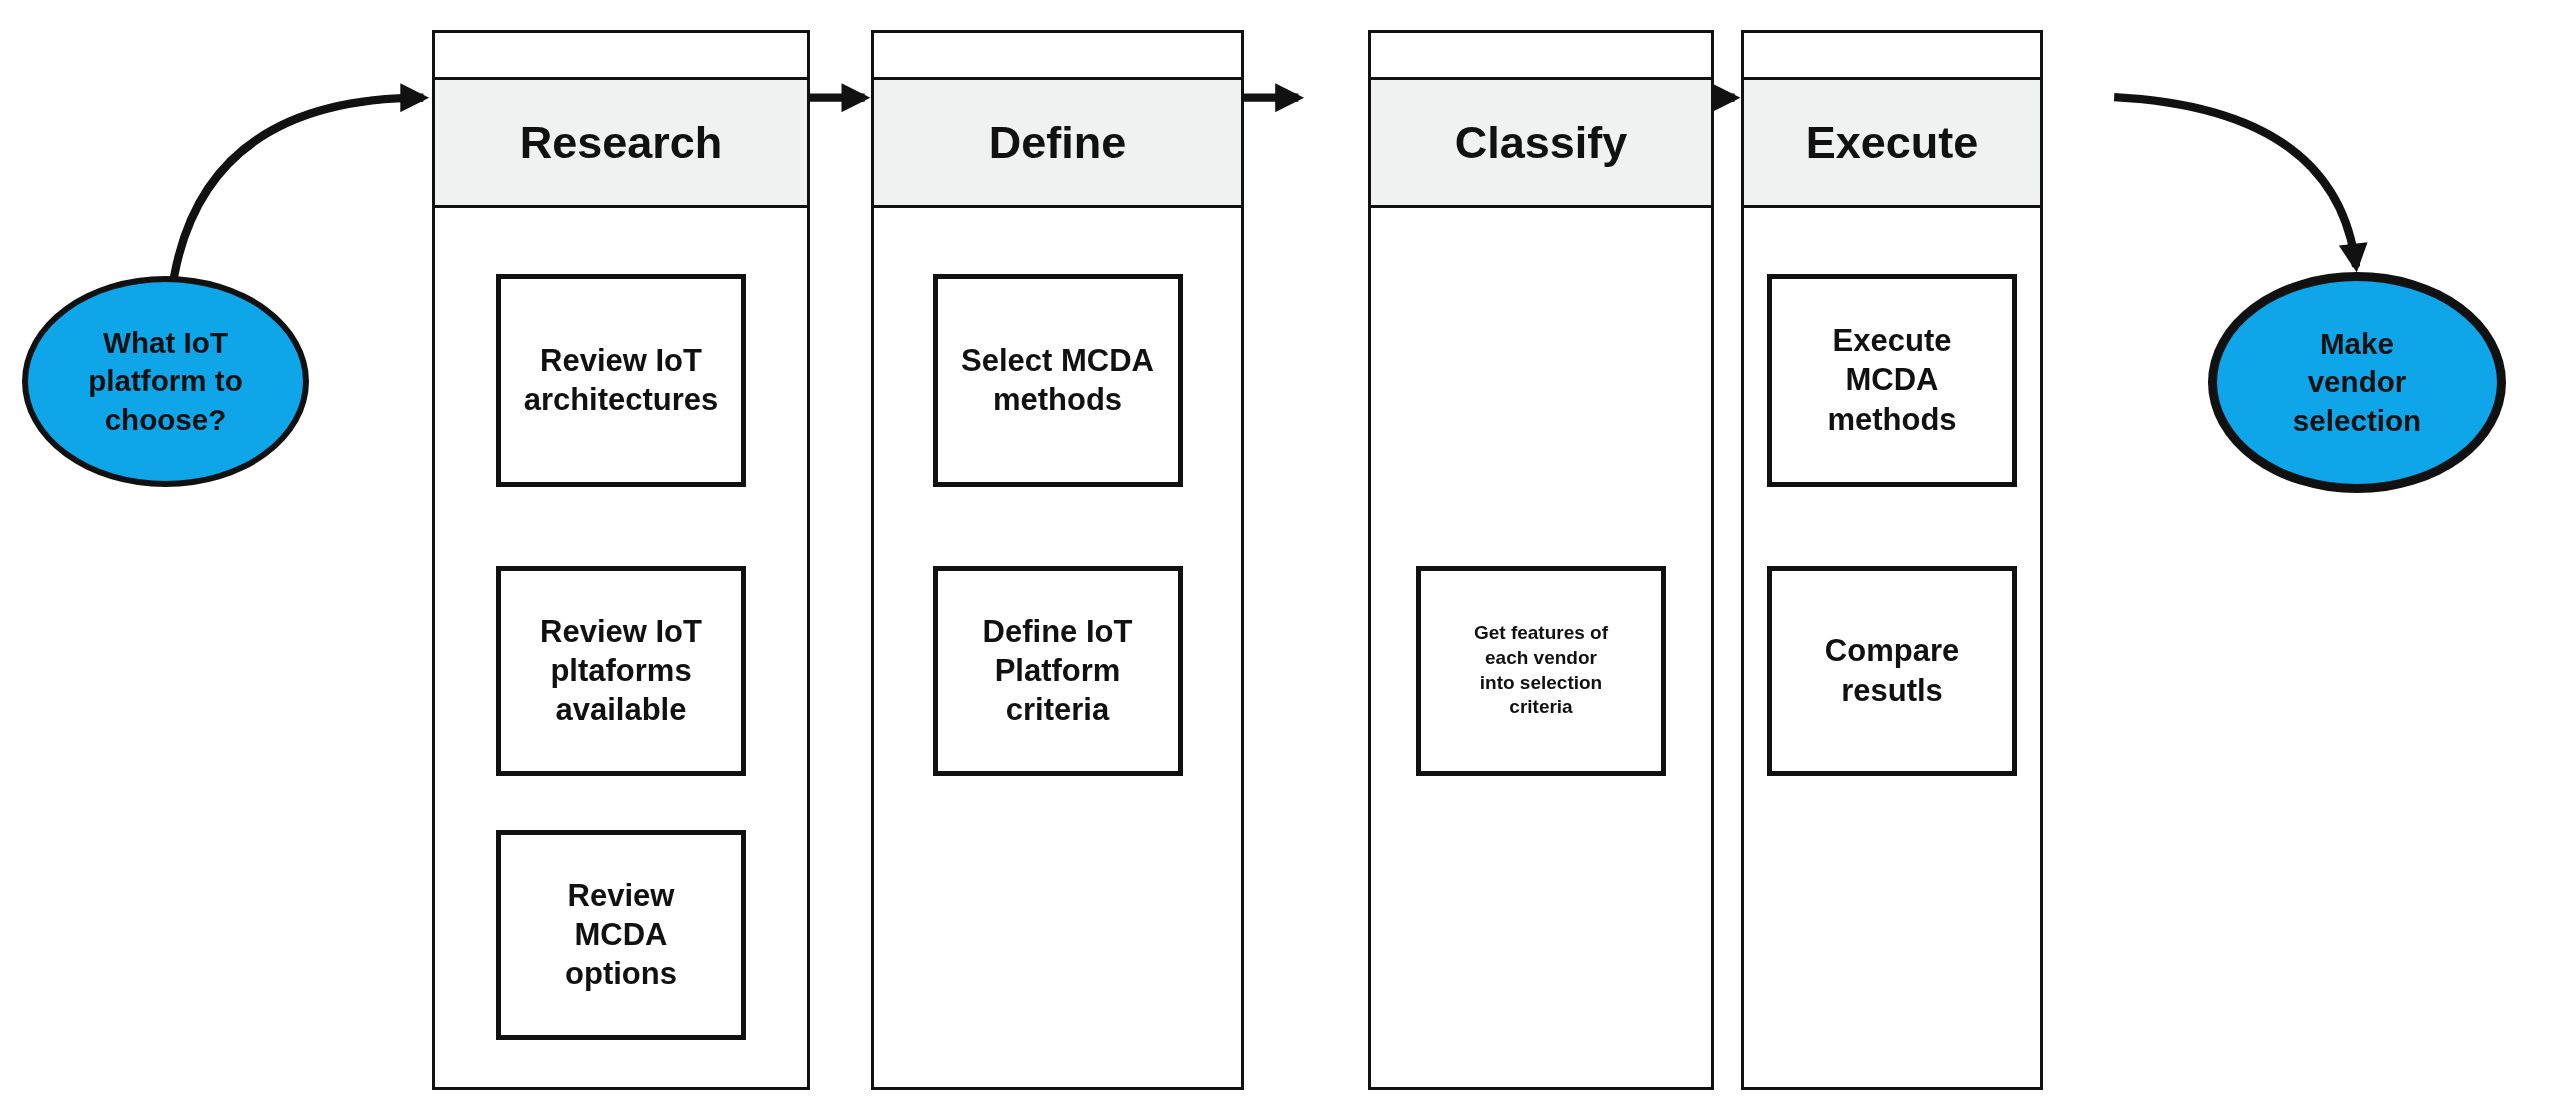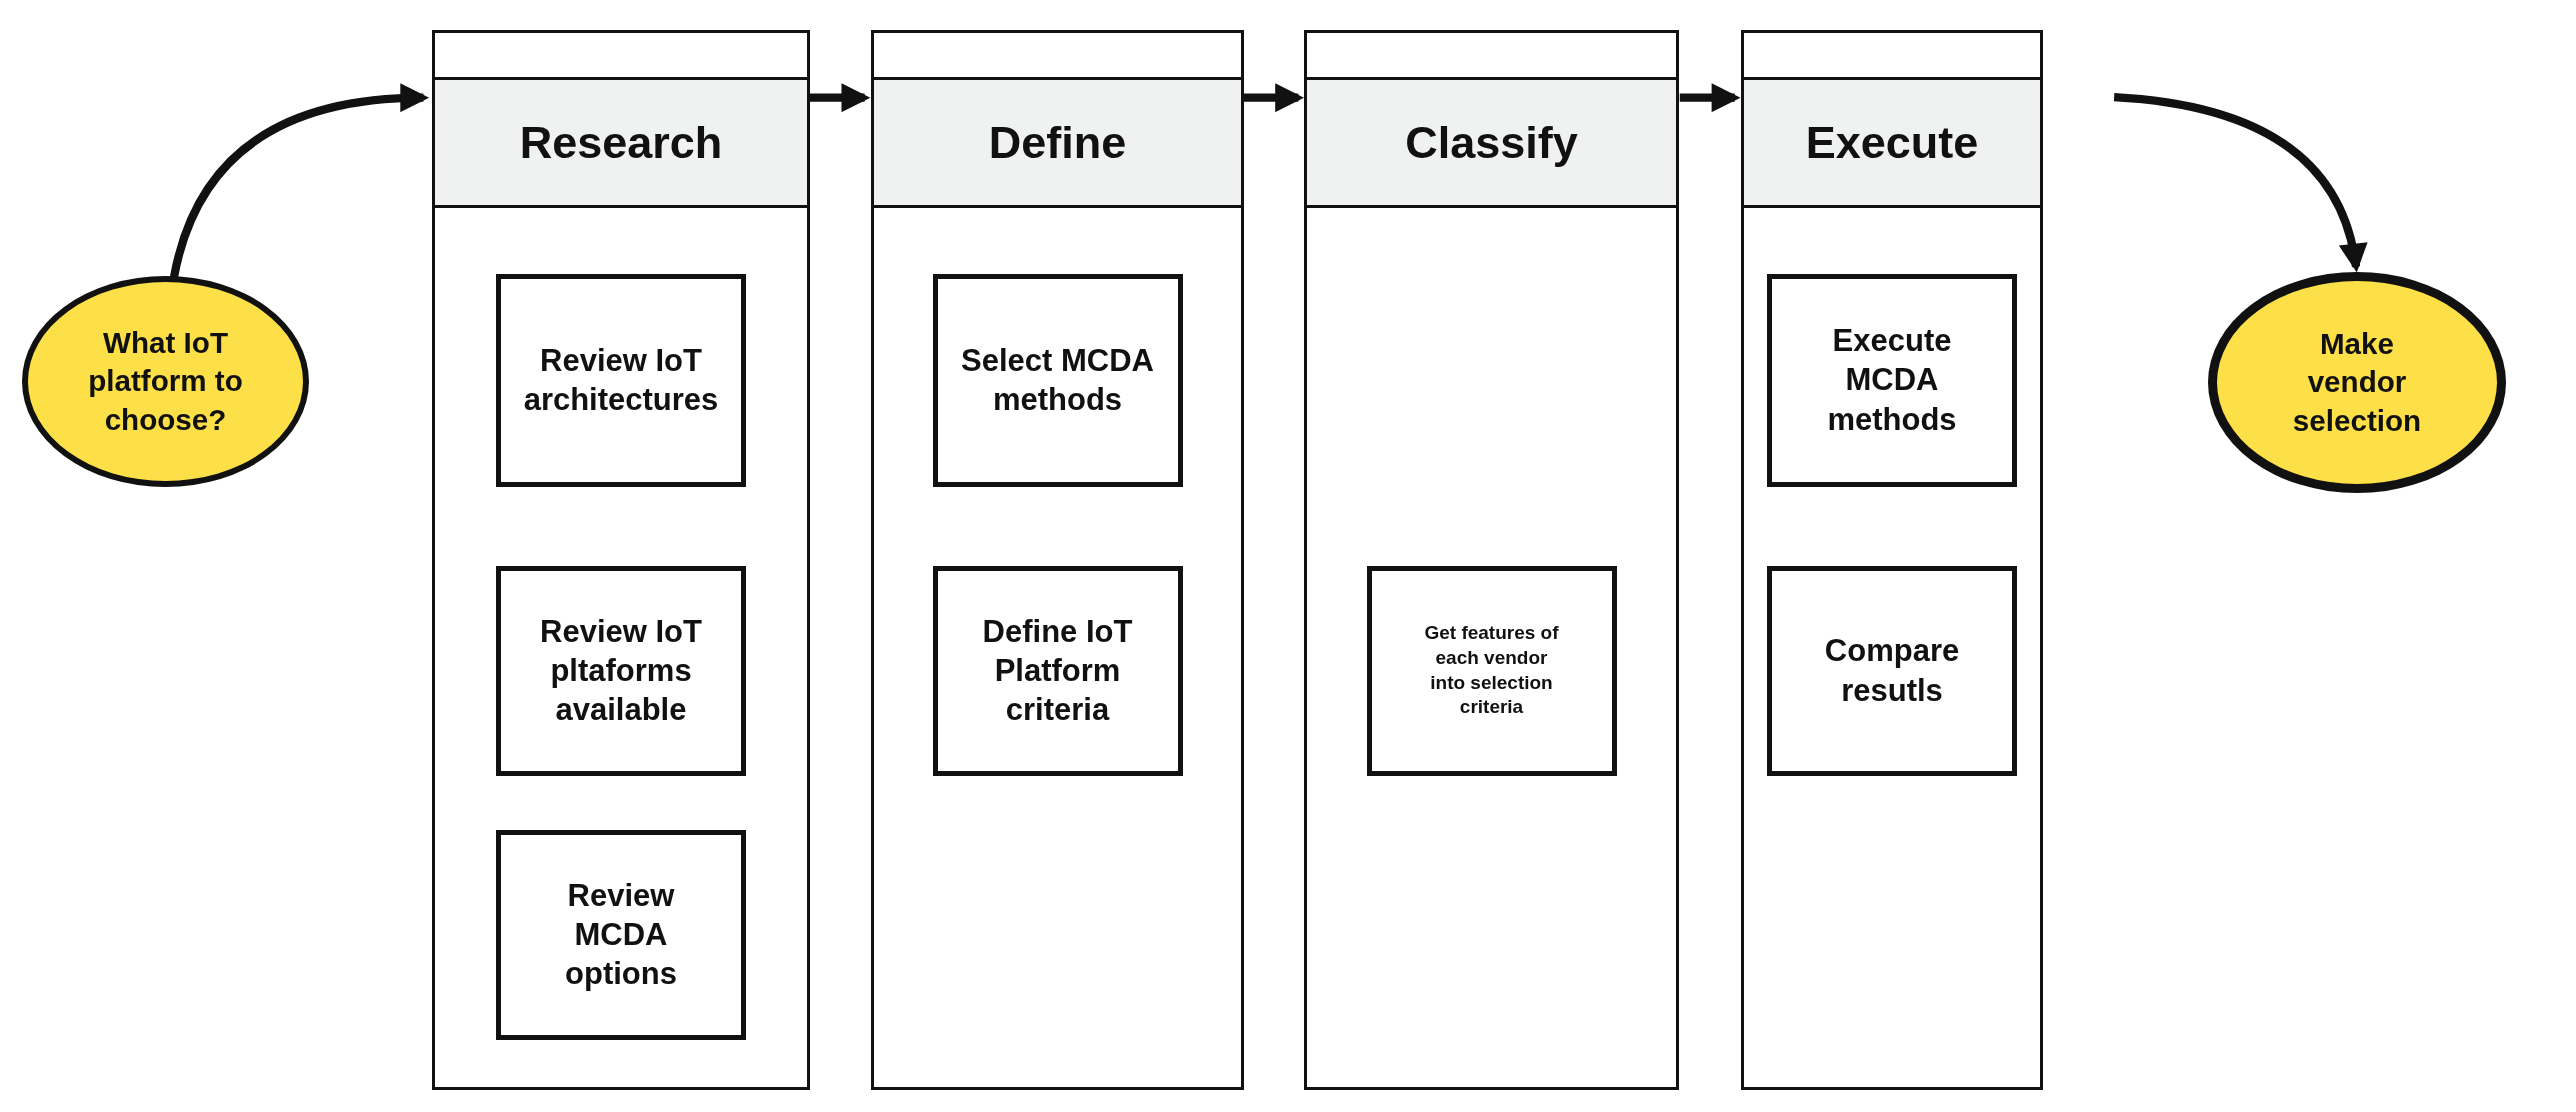--- a/index.html
+++ b/index.html
@@ -61,21 +61,21 @@
     white-space: pre-line;
   }
   .task-box.row-1 { top: 241px; height: 213px; }
   .task-box.row-2 { top: 533px; height: 210px; }
   .task-box.row-3 { top: 797px; height: 210px; }
   .task-box.small-text { font-size: 19px; line-height: 1.3; }
 
   .ellipse {
     position: absolute;
     border-radius: 50%;
-    background: #fde047;
+    background: #0ea5e9;
     box-sizing: border-box;
     display: flex;
     align-items: center;
     justify-content: center;
     text-align: center;
     font-size: 29.6px;
     font-weight: bold;
     line-height: 1.3;
     white-space: pre-line;
   }
@@ -142,21 +142,21 @@
       <span>Select MCDA
 methods</span>
     </div>
     <div class="task-box row-2">
       <span>Define IoT
 Platform
 criteria</span>
     </div>
   </div>
 
-  <div class="phase-column" style="left:1304px; width:375px;">
+  <div class="phase-column" style="left:1368px; width:346px;">
     <div class="phase-header">
       <span>Classify</span>
     </div>
     <div class="task-box row-2 small-text">
       <span>Get features of
 each vendor
 into selection
 criteria</span>
     </div>
   </div>

